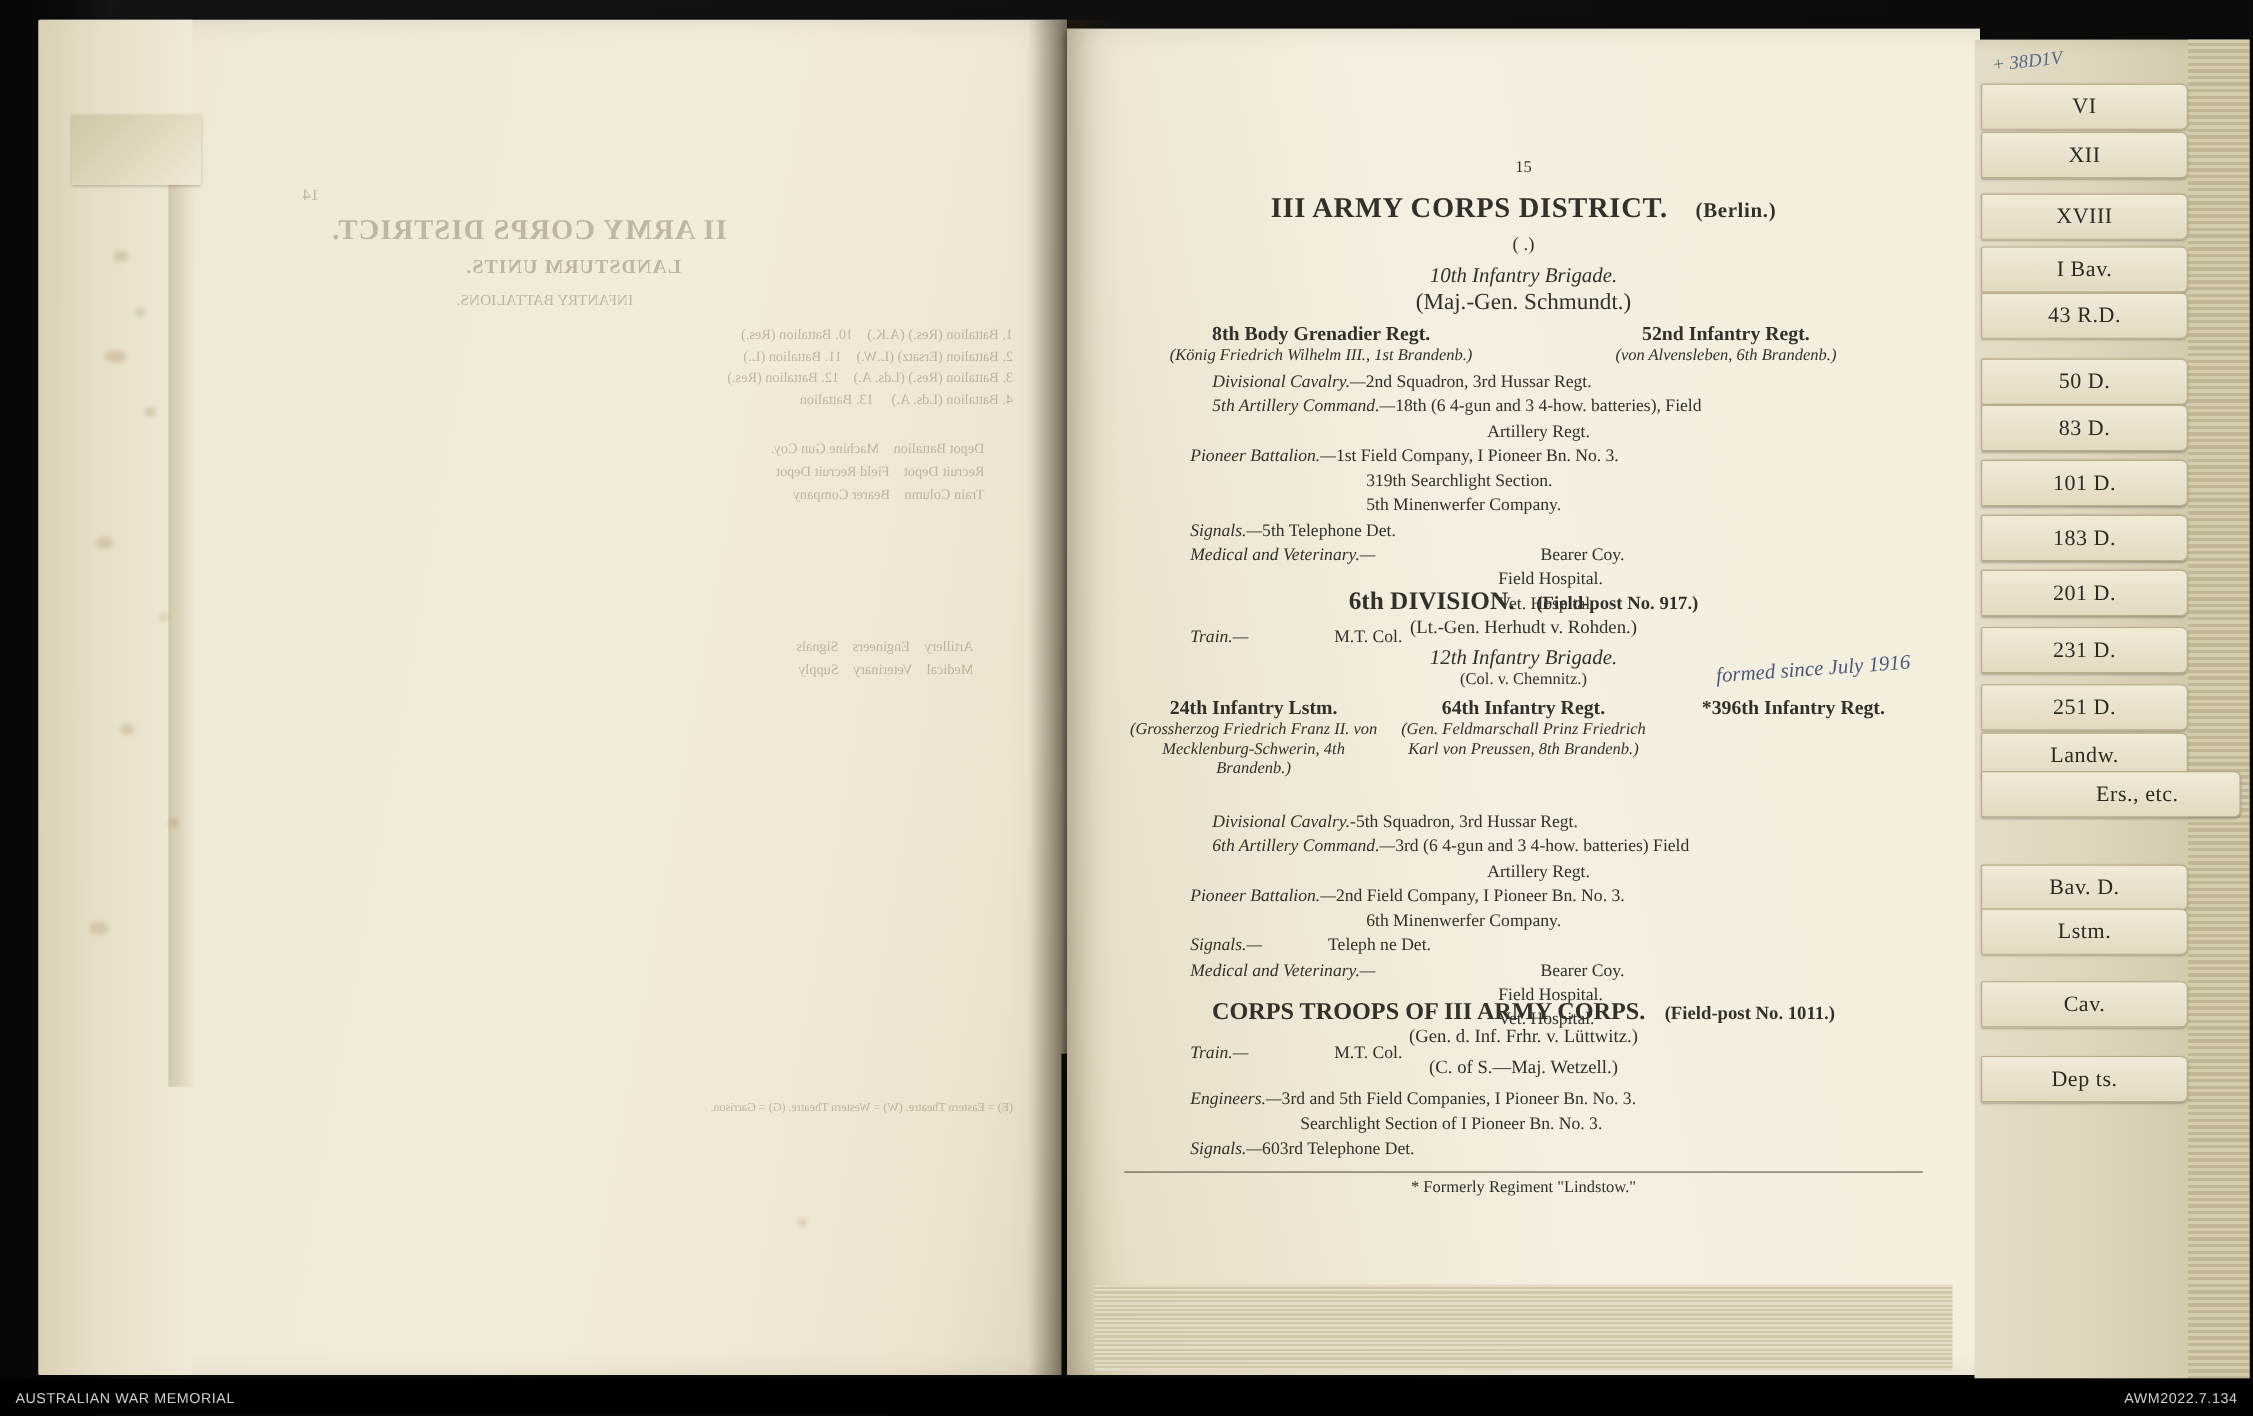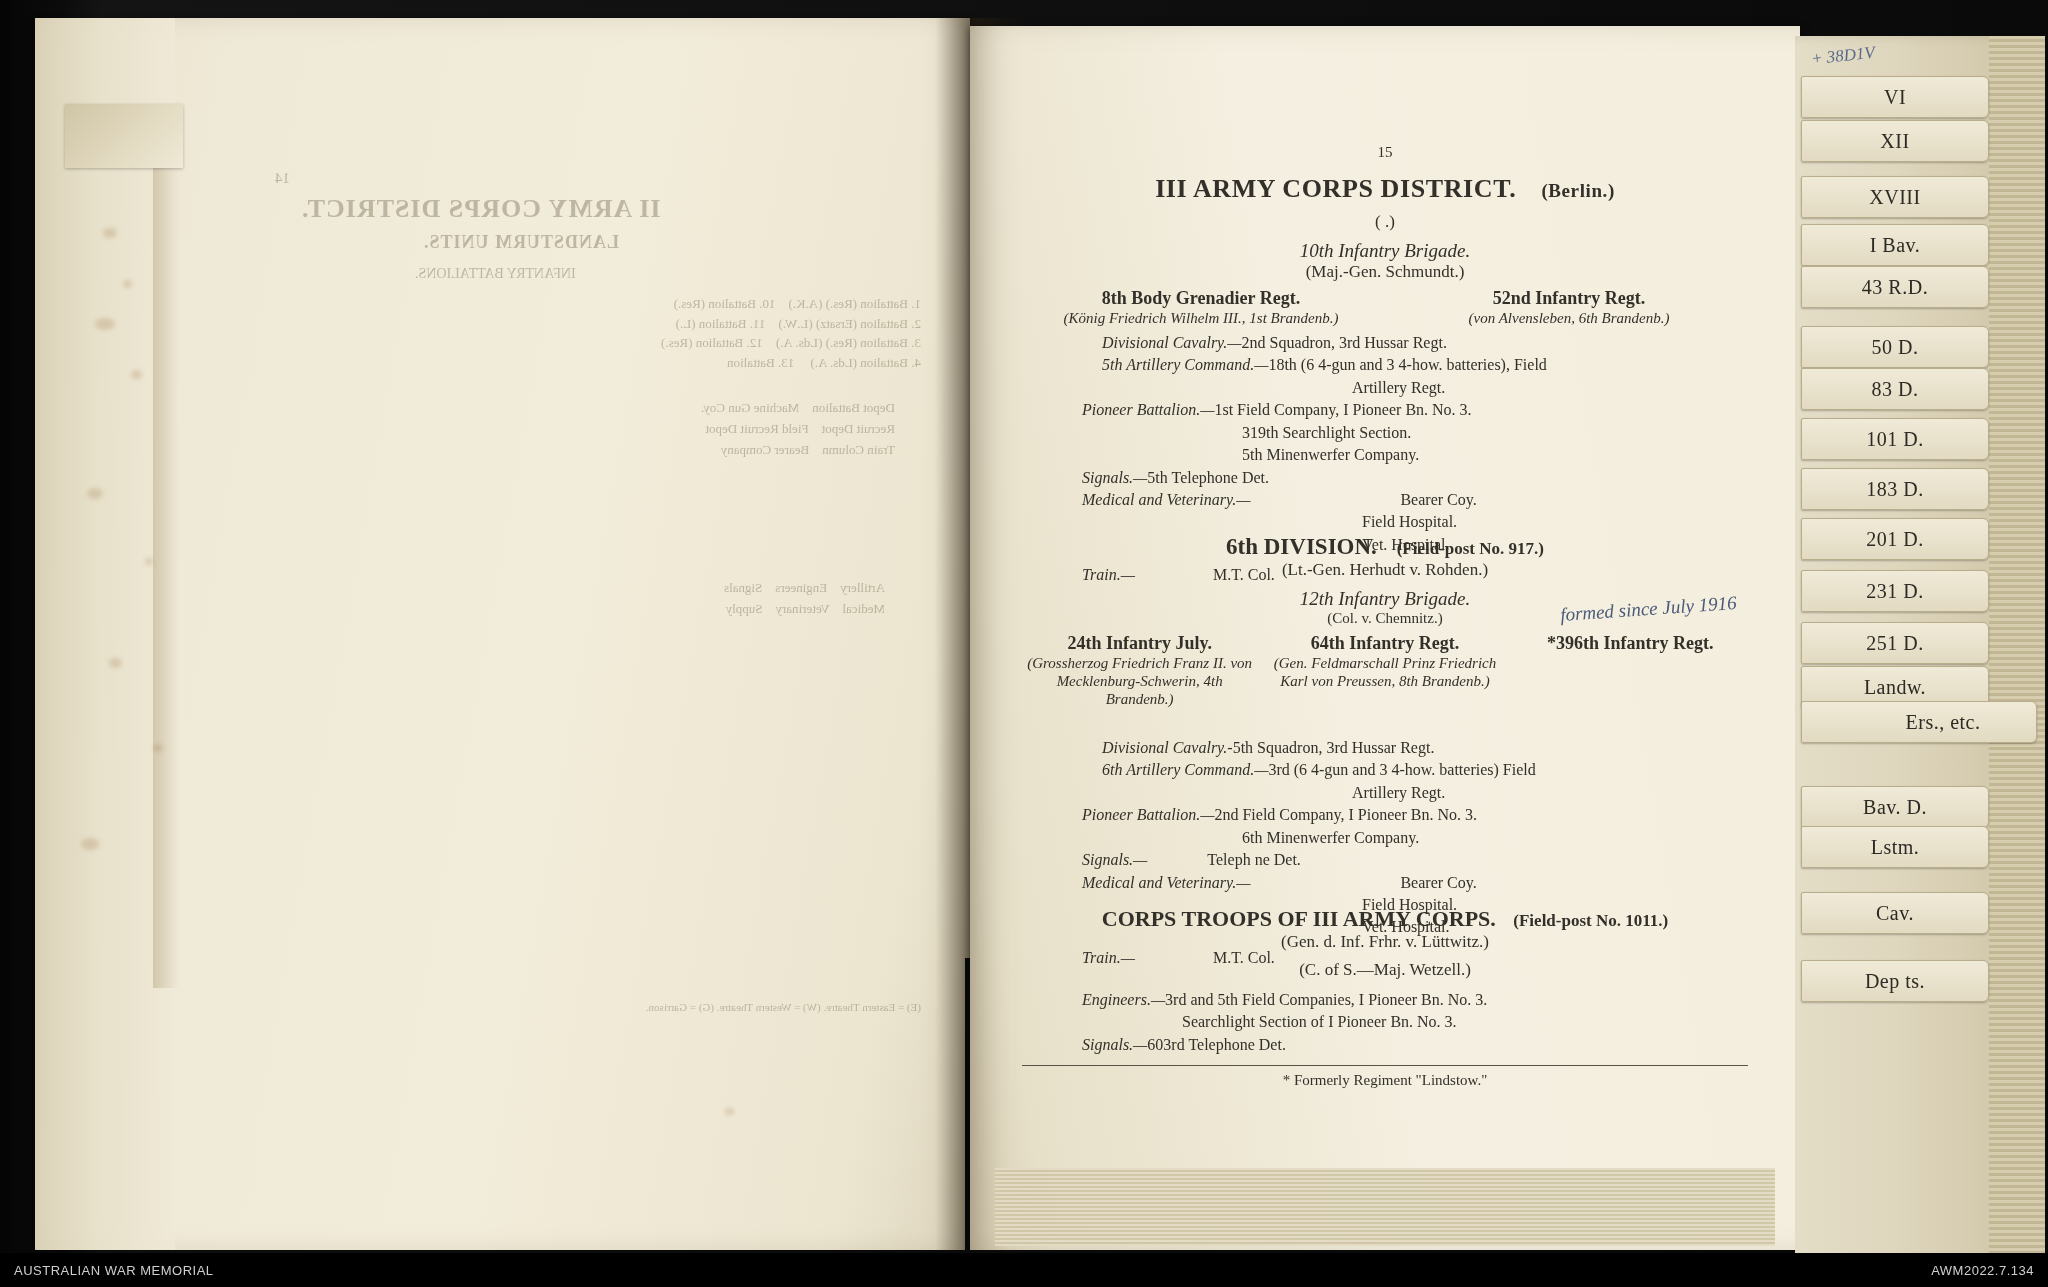--- a/index.html
+++ b/index.html
@@ -150,21 +150,21 @@
         <div class="blk" style="top:148px;">
           <h1 class="hd">
             <span>III ARMY CORPS DISTRICT.</span>
             <span class="sc" style="padding-left:18px;">(Berlin.)</span>
           </h1>
         </div>
 
         <div class="blk" style="top:186px;">
           <div class="sub">( .)</div>
           <div class="sub ital" style="margin-top:8px;font-size:19px;">10th Infantry Brigade.</div>
-          <div class="sub" style="font-size:17px;">(Maj.-Gen. Schmundt.)</div>
+          <div class="sub" style="font-size:21px;">(Maj.-Gen. Schmundt.)</div>
 
           <div class="reg-row">
             <div class="reg">
               <div class="name">8th Body Grenadier Regt.</div>
               <div class="paren">(König Friedrich Wilhelm III., 1st Brandenb.)</div>
             </div>
             <div class="reg">
               <div class="name">52nd Infantry Regt.</div>
               <div class="paren">(von Alvensleben, 6th Brandenb.)</div>
             </div>
@@ -189,21 +189,21 @@
           <h2 class="hd2">
             <span>6th DIVISION.</span>
             <span class="sc" style="padding-left:14px;">(Field-post No. 917.)</span>
           </h2>
           <div class="sub">(Lt.-Gen. Herhudt v. Rohden.)</div>
           <div class="sub ital" style="margin-top:8px;font-size:19px;">12th Infantry Brigade.</div>
           <div class="sub" style="font-size:15px;">(Col. v. Chemnitz.)</div>
 
           <div class="reg-row">
             <div class="reg">
-              <div class="name">24th Infantry July.</div>
+              <div class="name">24th Infantry Lstm.</div>
               <div class="paren">(Grossherzog Friedrich Franz II. von Mecklenburg-Schwerin, 4th Brandenb.)</div>
             </div>
             <div class="reg">
               <div class="name">64th Infantry Regt.</div>
               <div class="paren">(Gen. Feldmarschall Prinz Friedrich Karl von Preussen, 8th Brandenb.)</div>
             </div>
             <div class="reg">
               <div class="name">*396th Infantry Regt.</div>
               <div class="paren"></div>
             </div>

